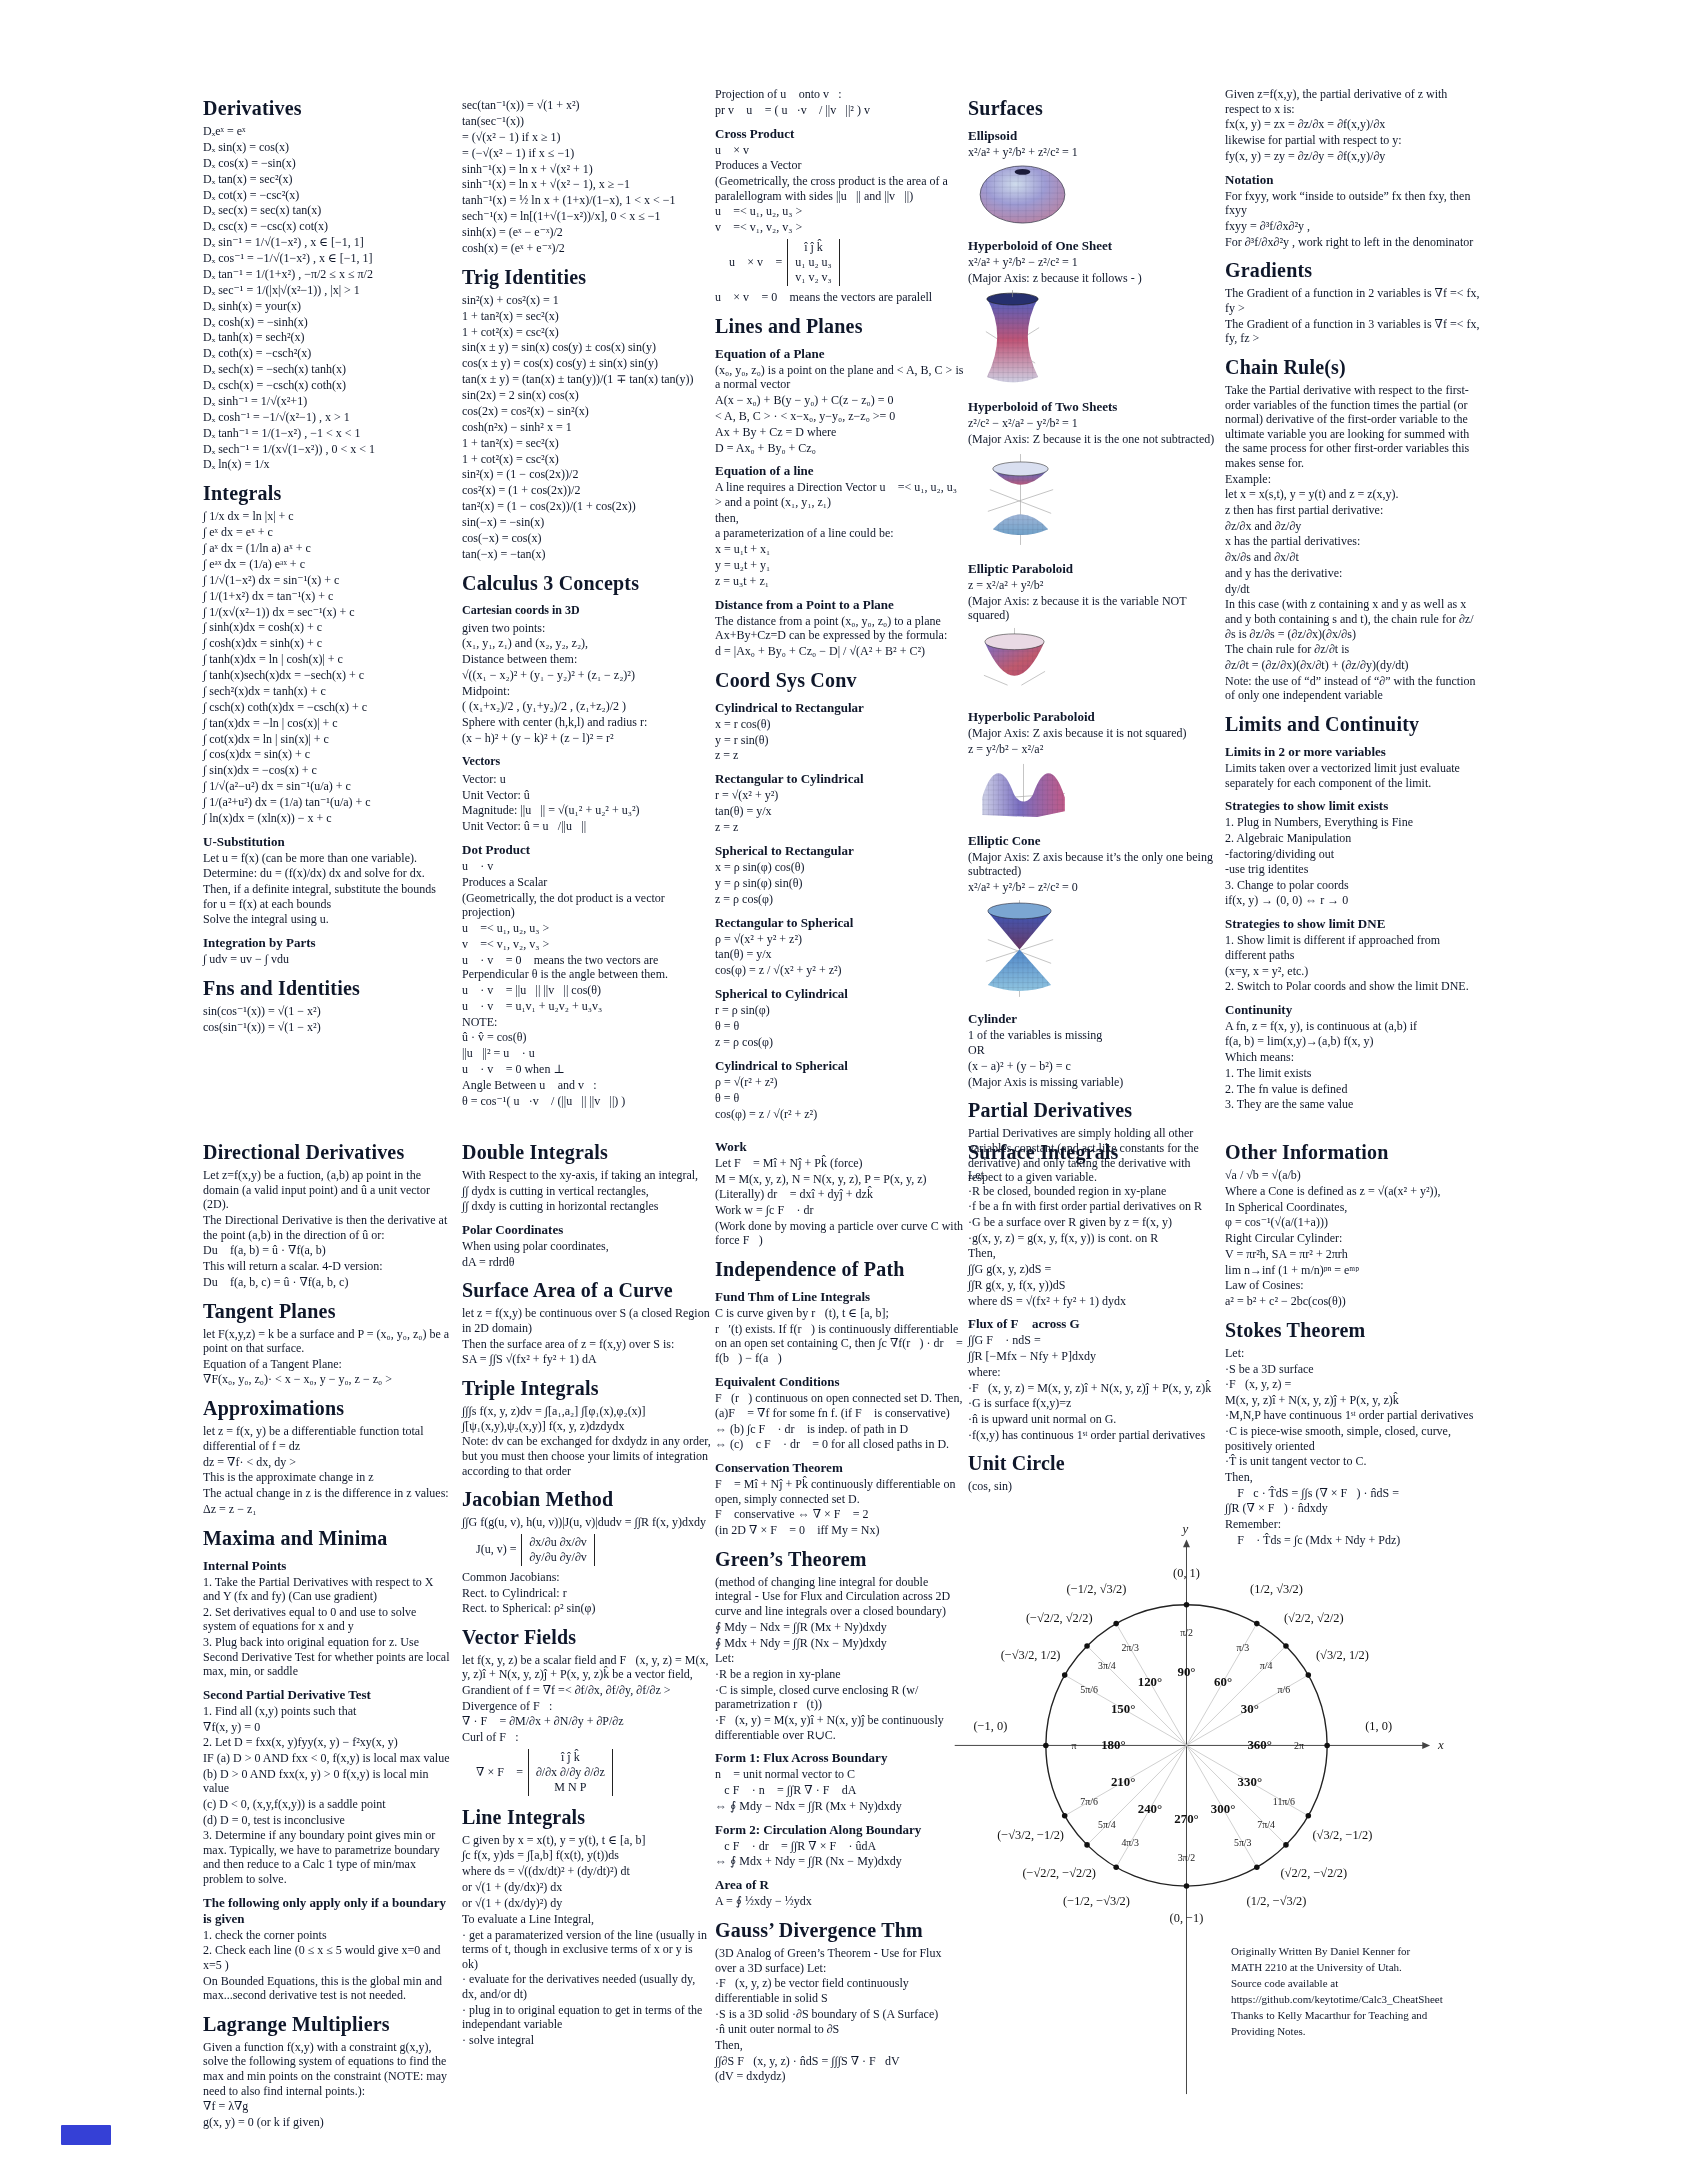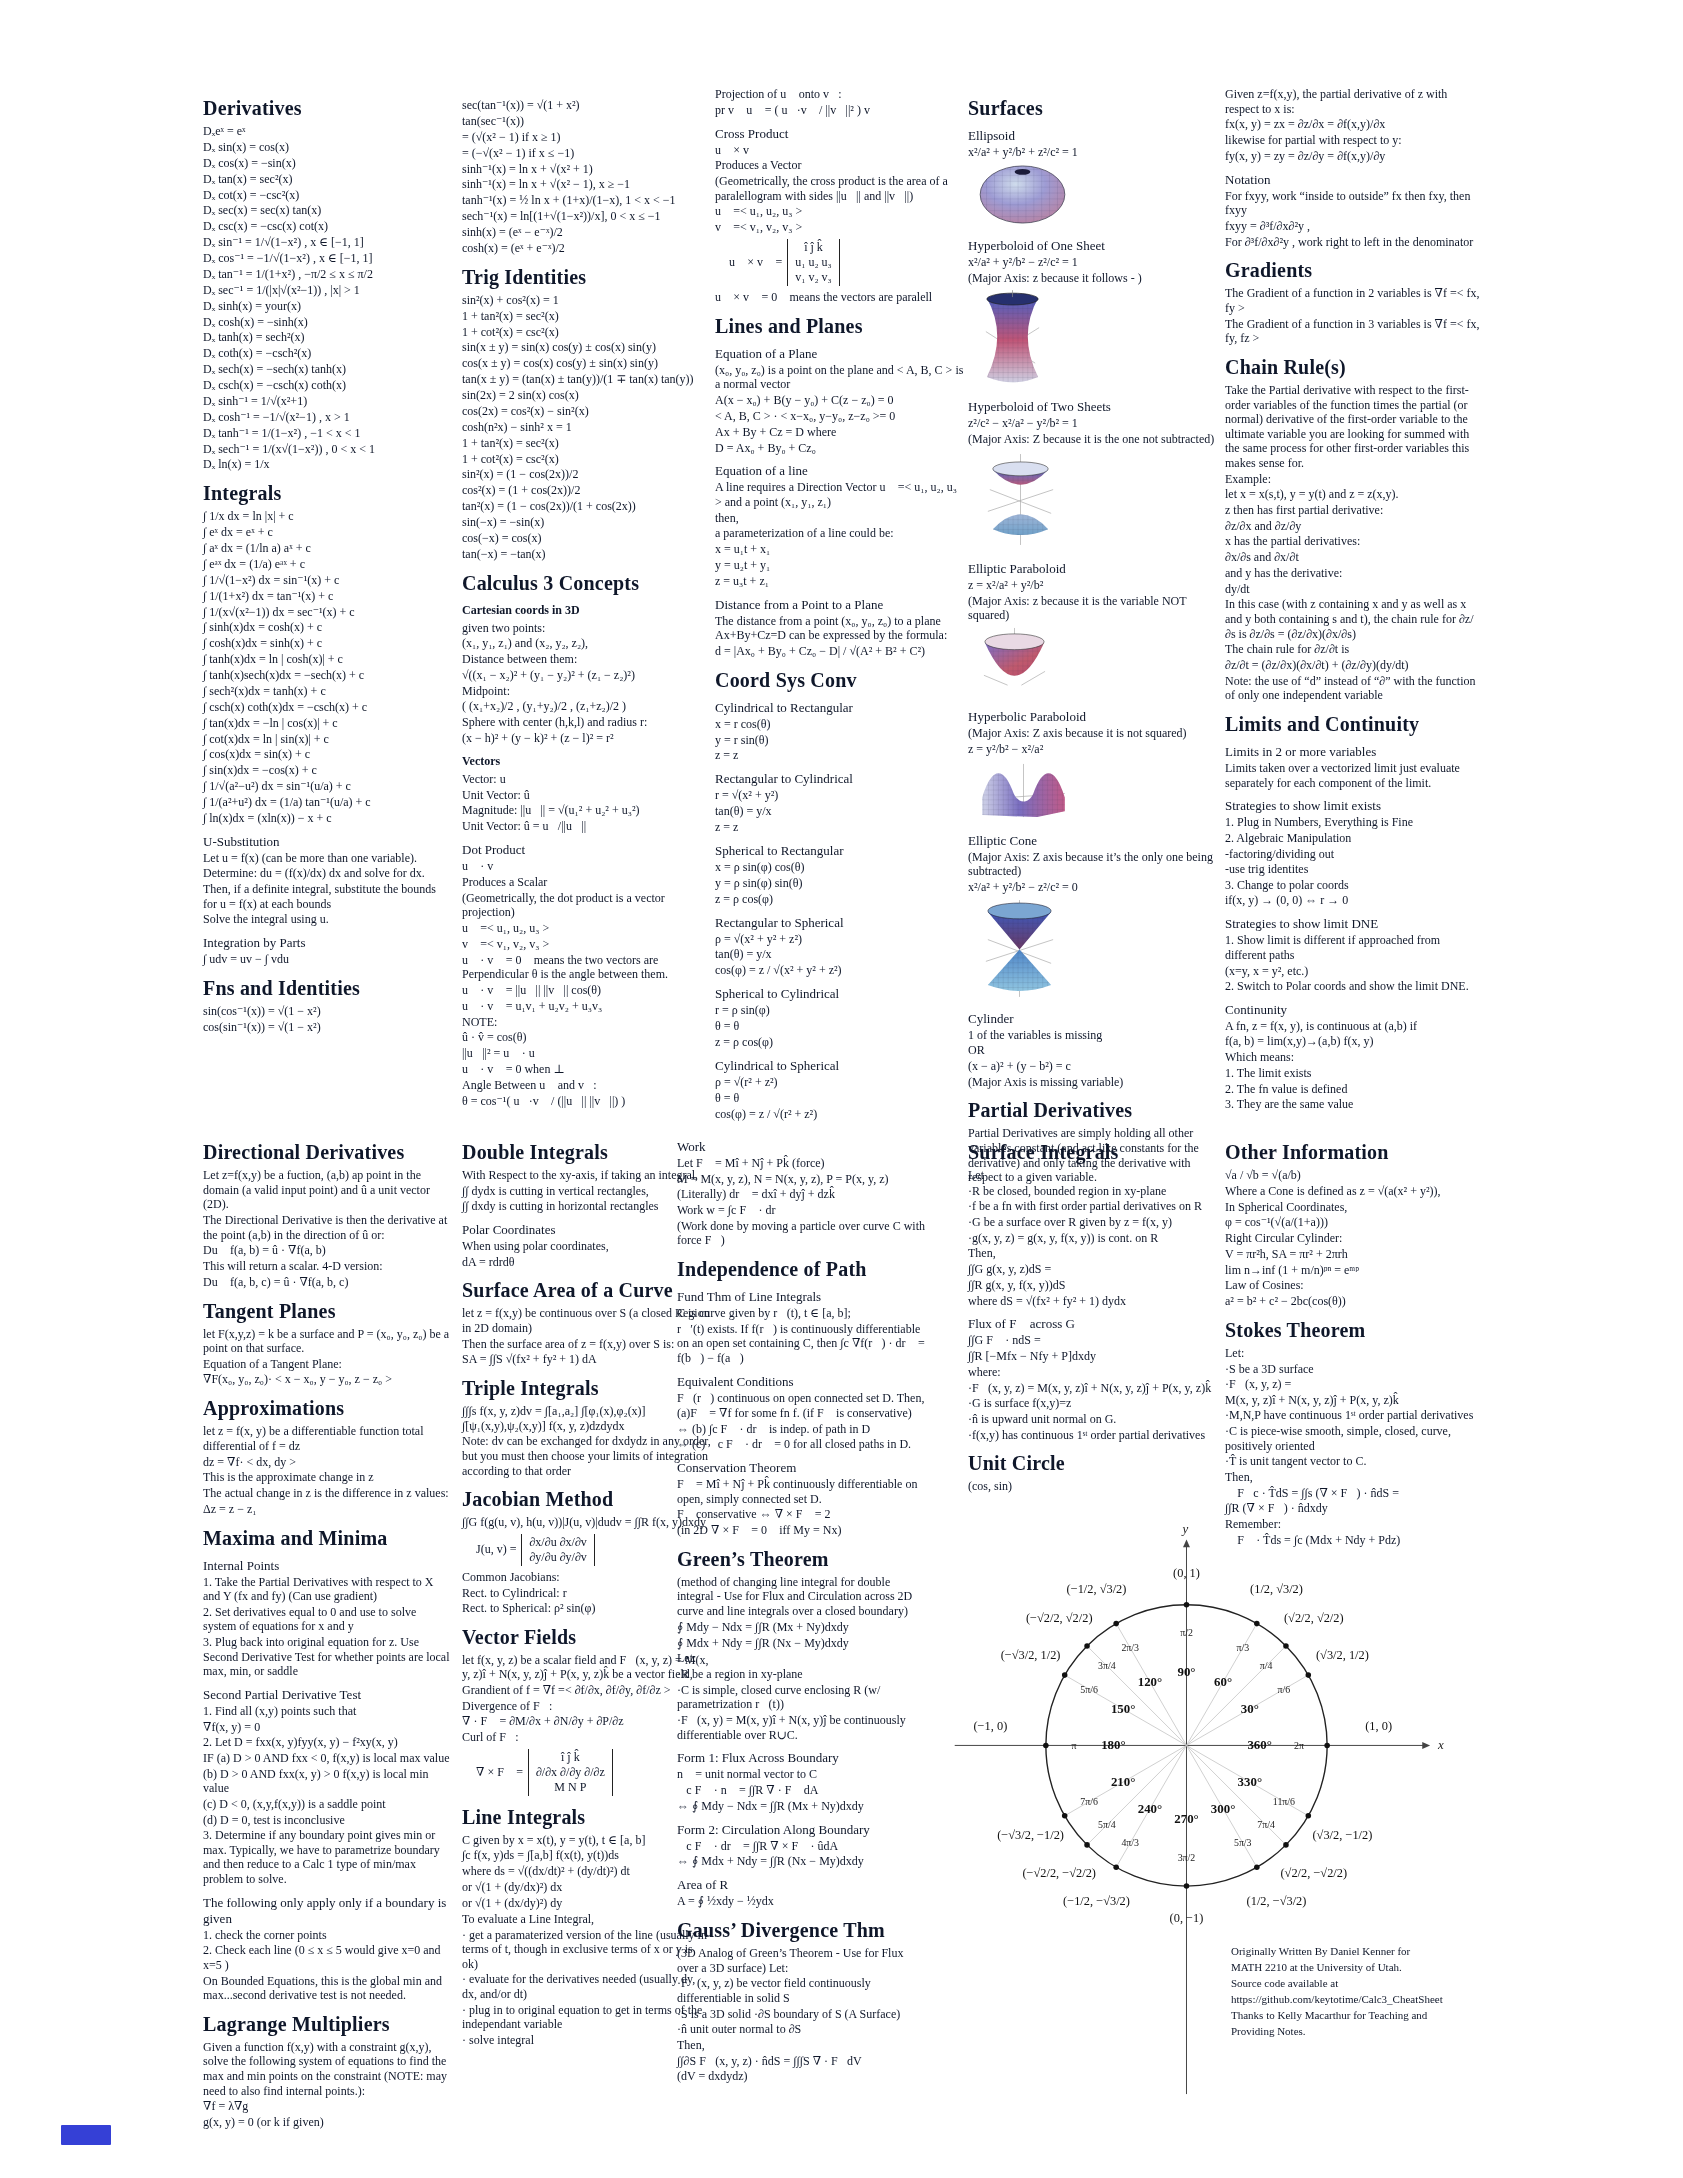--- a/index.html
+++ b/index.html
@@ -1,21 +1,21 @@
 <!DOCTYPE html>
 <html><head>
 <meta charset="utf-8">
 <style>
   html,body{margin:0;padding:0;background:#e8e8e8;}
   .page{position:relative;width:1683px;height:2178px;background:#ffffff;
         font-family:"Liberation Serif","DejaVu Serif",serif;color:#0f172a;overflow:hidden;}
   .col{position:absolute;width:249px;}
   .h1{font-size:20px;font-weight:bold;margin:10px 0 4px 0;letter-spacing:0.2px;}
   .h2{font-size:12px;font-weight:bold;margin:8px 0 3px 0;}
-  .b{font-size:13px;font-weight:normal;margin:8px 0 1px 0;}
+  .b{font-size:13px;font-weight:bold;margin:8px 0 1px 0;}
   .p{font-size:12px;line-height:1.22;margin:0 0 1px 0;}
   .f{font-size:12px;line-height:1.24;margin:0 0 1px 0;}
   .det{display:flex;align-items:center;gap:5px;font-size:12px;margin:4px 0 4px 14px;}
   .det .rows{border-left:1.2px solid #222;border-right:1.2px solid #222;padding:1px 7px;text-align:center;line-height:1.25;}
   .fig{margin:3px 0 4px 10px;}
   #ucwrap{position:absolute;z-index:0;}
   .col{z-index:1;}
   #attr{position:absolute;width:317px;font-size:11px;line-height:1.45;}
   #linkbar{position:absolute;border-radius:1px;}
   svg text{font-family:"Liberation Serif","DejaVu Serif",serif;}
@@ -469,21 +469,21 @@
       <div class="f">∫c f(x, y)ds = ∫[a,b] f(x(t), y(t))ds</div>
       <div class="f">where ds = √((dx/dt)² + (dy/dt)²) dt</div>
       <div class="f">or √(1 + (dy/dx)²) dx</div>
       <div class="f">or √(1 + (dx/dy)²) dy</div>
       <div class="p">To evaluate a Line Integral,</div>
       <div class="p">· get a paramaterized version of the line (usually in terms of t, though in exclusive terms of x or y is ok)</div>
       <div class="p">· evaluate for the derivatives needed (usually dy, dx, and/or dt)</div>
       <div class="p">· plug in to original equation to get in terms of the independant variable</div>
       <div class="p">· solve integral</div>
     </div>
-  <div class="col" id="b2" style="left:677px;top:1131px;">
+  <div class="col" id="b2" style="left:715px;top:1131px;">
       <div class="b">Work</div>
       <div class="p">Let F⃗ = Mî + Nĵ + Pk̂ (force)</div>
       <div class="p">M = M(x, y, z), N = N(x, y, z), P = P(x, y, z)</div>
       <div class="p">(Literally) dr⃗ = dxî + dyĵ + dzk̂</div>
       <div class="f">Work w = ∫c F⃗ · dr⃗</div>
       <div class="p">(Work done by moving a particle over curve C with force F⃗)</div>
       <div class="h1">Independence of Path</div>
       <div class="b">Fund Thm of Line Integrals</div>
       <div class="p">C is curve given by r⃗(t), t ∈ [a, b];</div>
       <div class="p">r⃗′(t) exists. If f(r⃗) is continuously differentiable on an open set containing C, then ∫c ∇f(r⃗) · dr⃗ = f(b⃗) − f(a⃗)</div>

